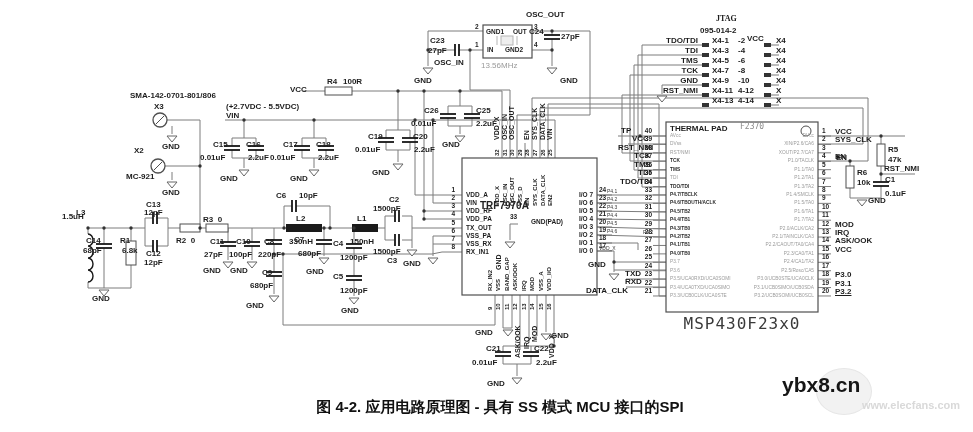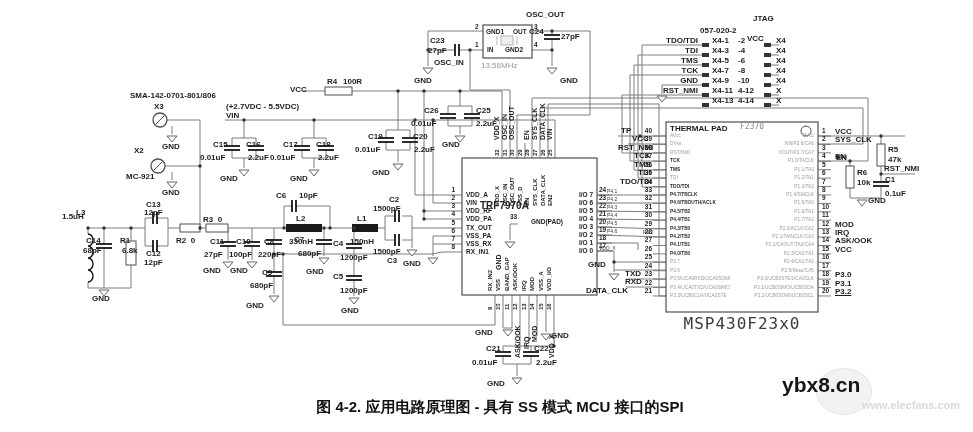--- a/index.html
+++ b/index.html
@@ -699,22 +699,22 @@
       <span class="lbl mspin rt" style="left: 694px; top: 267.72px; width: 120px; display: inline-block; text-align: right;">P2.5/Rosc/CA5</span>
       <span class="lbl num" style="left: 822px; top: 270.14px;">18</span>
       <span class="lbl mspin rt" style="left: 694px; top: 276.14px; width: 120px; display: inline-block; text-align: right;">P3.0/UCB0STE/UCA0CLK</span>
       <span class="lbl" style="left: 835px; top: 270.14px;">P3.0</span>
       <span class="lbl num" style="left: 822px; top: 278.56px;">19</span>
       <span class="lbl mspin rt" style="left: 694px; top: 284.56px; width: 120px; display: inline-block; text-align: right;">P3.1/UCB0SIMO/UCB0SDA</span>
       <span class="lbl" style="left: 835px; top: 278.56px;">P3.1</span>
       <span class="lbl num" style="left: 822px; top: 286.98px;">20</span>
       <span class="lbl mspin rt" style="left: 694px; top: 292.98px; width: 120px; display: inline-block; text-align: right;">P3.2/UCB0SOMI/UCB0SCL</span>
       <span class="lbl" style="left: 835px; top: 286.98px; text-decoration: underline;">P3.2</span>
-      <span class="lbl" style="left: 753px; top: 14px;">JTAG</span>
-      <span class="lbl" style="left: 700px; top: 26px;">057-020-2</span>
+      <span class="lbl" style="left: 716px; top: 14px; font-family: Liberation Serif, serif;">JTAG</span>
+      <span class="lbl" style="left: 700px; top: 26px;">095-014-2</span>
       <span class="lbl rt" style="left: 650px; top: 36px; width: 48px; display: inline-block; text-align: right;">TDO/TDI</span>
       <span class="lbl" style="left: 712px; top: 36px;">X4-1</span>
       <span class="lbl" style="left: 738px; top: 36px;">-2</span>
       <span class="lbl" style="left: 776px; top: 36px;">X4</span>
       <span class="lbl rt" style="left: 650px; top: 46px; width: 48px; display: inline-block; text-align: right;">TDI</span>
       <span class="lbl" style="left: 712px; top: 46px;">X4-3</span>
       <span class="lbl" style="left: 738px; top: 46px;">-4</span>
       <span class="lbl" style="left: 776px; top: 46px;">X4</span>
       <span class="lbl rt" style="left: 650px; top: 56px; width: 48px; display: inline-block; text-align: right;">TMS</span>
       <span class="lbl" style="left: 712px; top: 56px;">X4-5</span>

